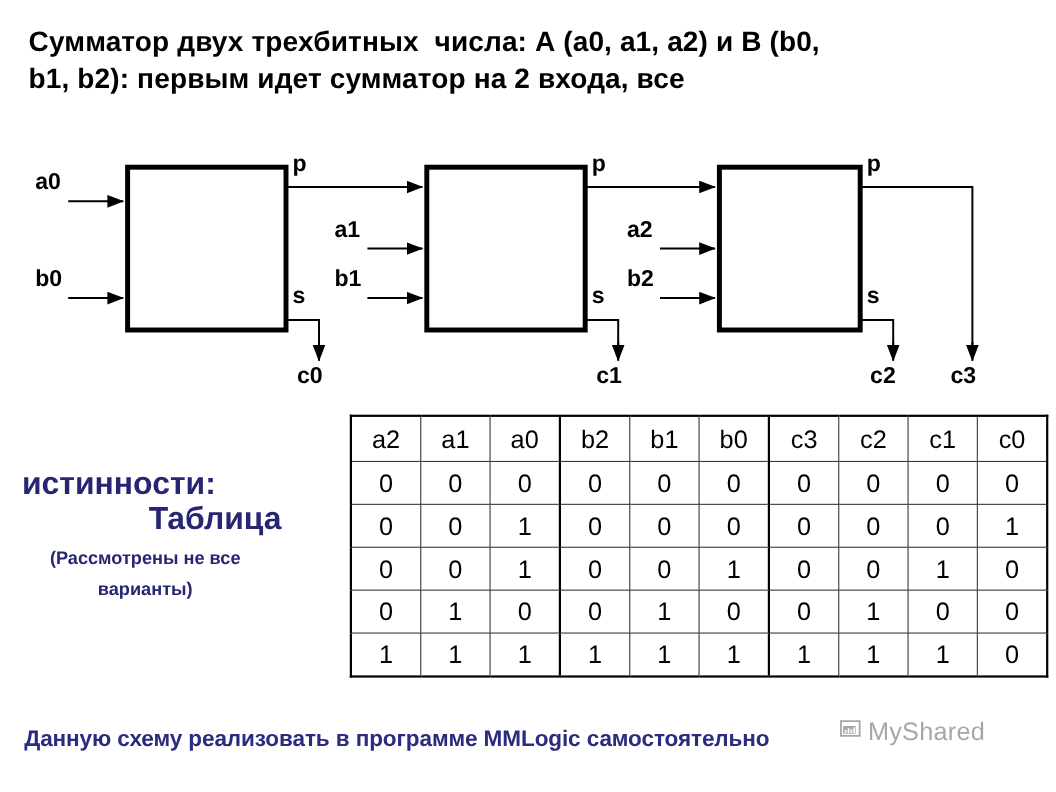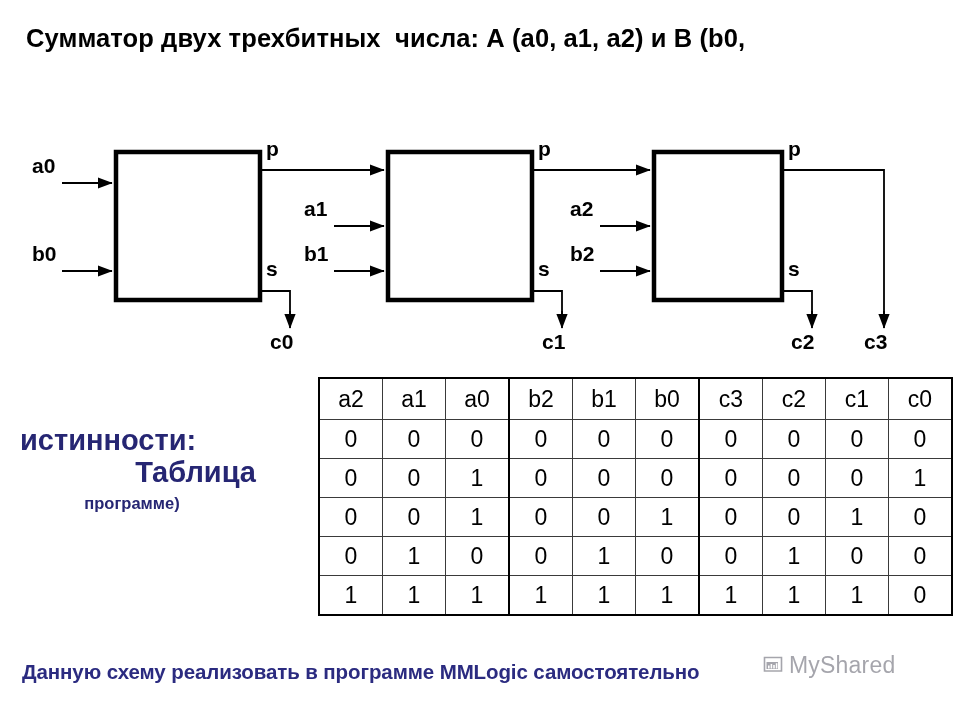--- a/index.html
+++ b/index.html
@@ -112,38 +112,39 @@
     white-space: nowrap;
     letter-spacing: -0.1px;
   }
 
   
   #watermark {
     position: absolute;
     left: 762px;
     top: 652px;
     display: flex;
-    align-items: flex-end;
+    align-items: center;
     gap: 5px;
     opacity: 0.62;
   }
   #watermark .wm-text {
     font-size: 23px;
     color: #6f6f7a;
     font-family: "Liberation Sans", sans-serif;
     letter-spacing: 0.2px;
   }
 </style>
 </head>
 <body>
 
 <div id="slide">
 
   <div id="title">
     <span class="ln">Сумматор двух трехбитных  числа: А (a0, a1, a2) и В (b0,</span>
+    <span class="ln">b1, b2): первым идет сумматор на 2 входа, все</span>
   </div>
 
   <div id="diagram">
     <svg width="960" height="240" viewBox="0 0 960 240" xmlns="http://www.w3.org/2000/svg">
       <defs>
         <marker id="arrow" markerWidth="9" markerHeight="9" refX="8" refY="3.2" orient="auto" markerUnits="strokeWidth">
           <path d="M0,0 L0,6.4 L8.4,3.2 z" fill="#000000"></path>
         </marker>
       </defs>
 
@@ -205,21 +206,22 @@
 
     <div style="position:absolute;left:270px;top:205px;font-size:21px;font-weight:bold;color:#000;">c0</div>
     <div style="position:absolute;left:542px;top:205px;font-size:21px;font-weight:bold;color:#000;">c1</div>
     <div style="position:absolute;left:791px;top:205px;font-size:21px;font-weight:bold;color:#000;">c2</div>
     <div style="position:absolute;left:864px;top:205px;font-size:21px;font-weight:bold;color:#000;">c3</div>
   </div>
 
   <div id="caption">
     <span class="big l2">истинности:</span>
     <span class="big">Таблица</span>
-    <span class="small l2">программе)</span>
+    <span class="small">(Рассмотрены не все</span>
+    <span class="small l2">варианты)</span>
   </div>
 
   <table id="truth-table">
     <tbody>
       <tr class="hdr">
         <td class="edge-l">a2</td>
         <td>a1</td>
         <td>a0</td>
         <td class="grp">b2</td>
         <td>b1</td>

